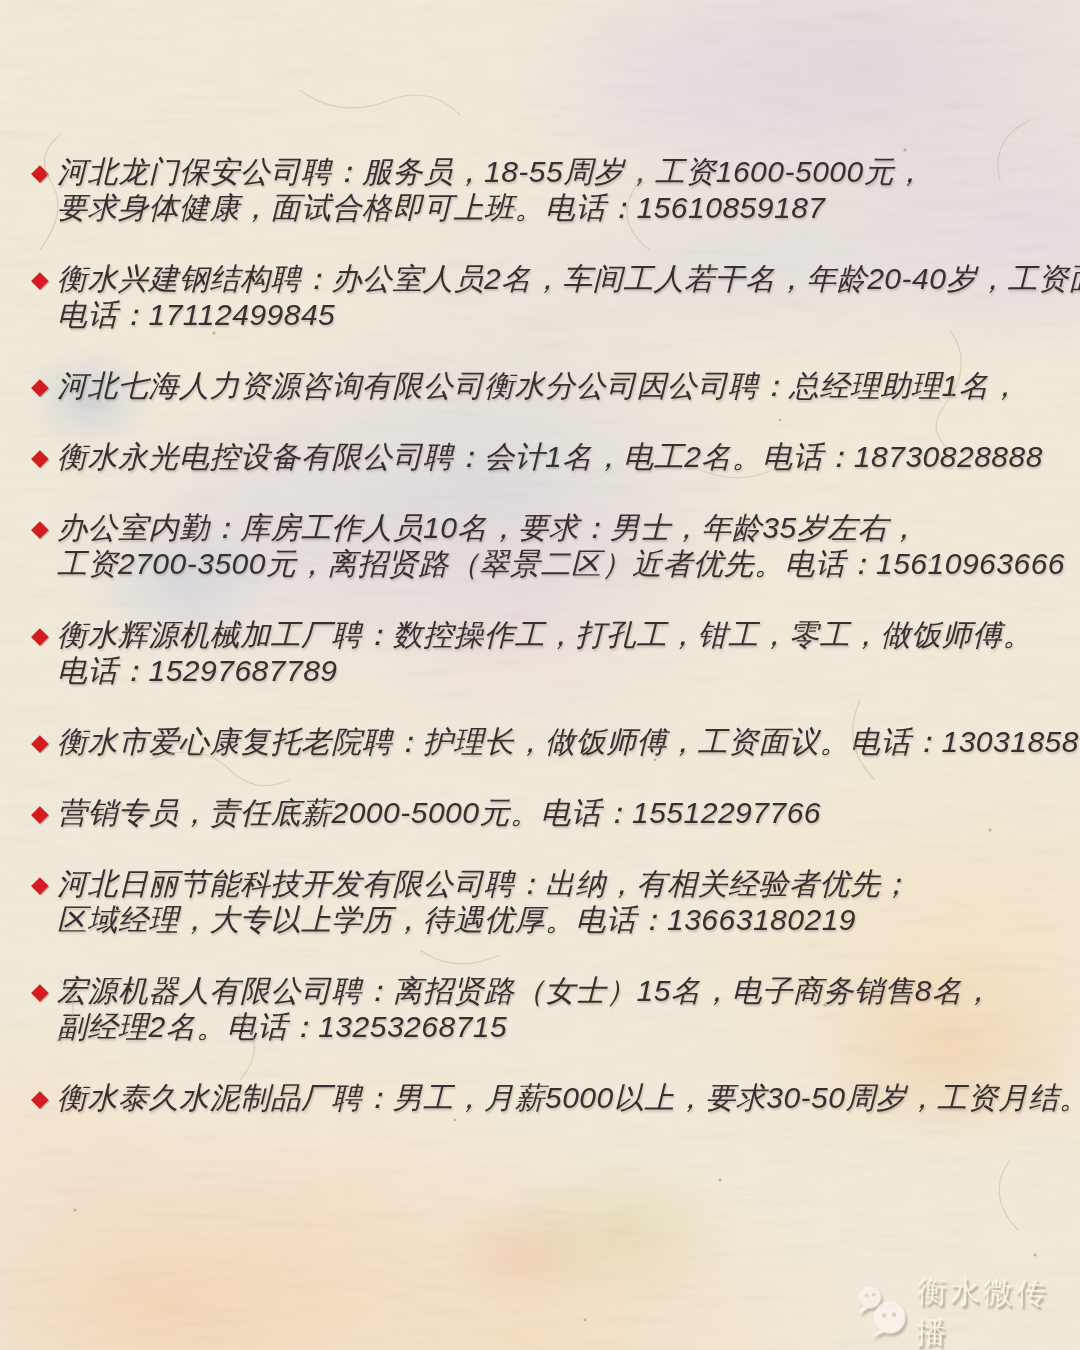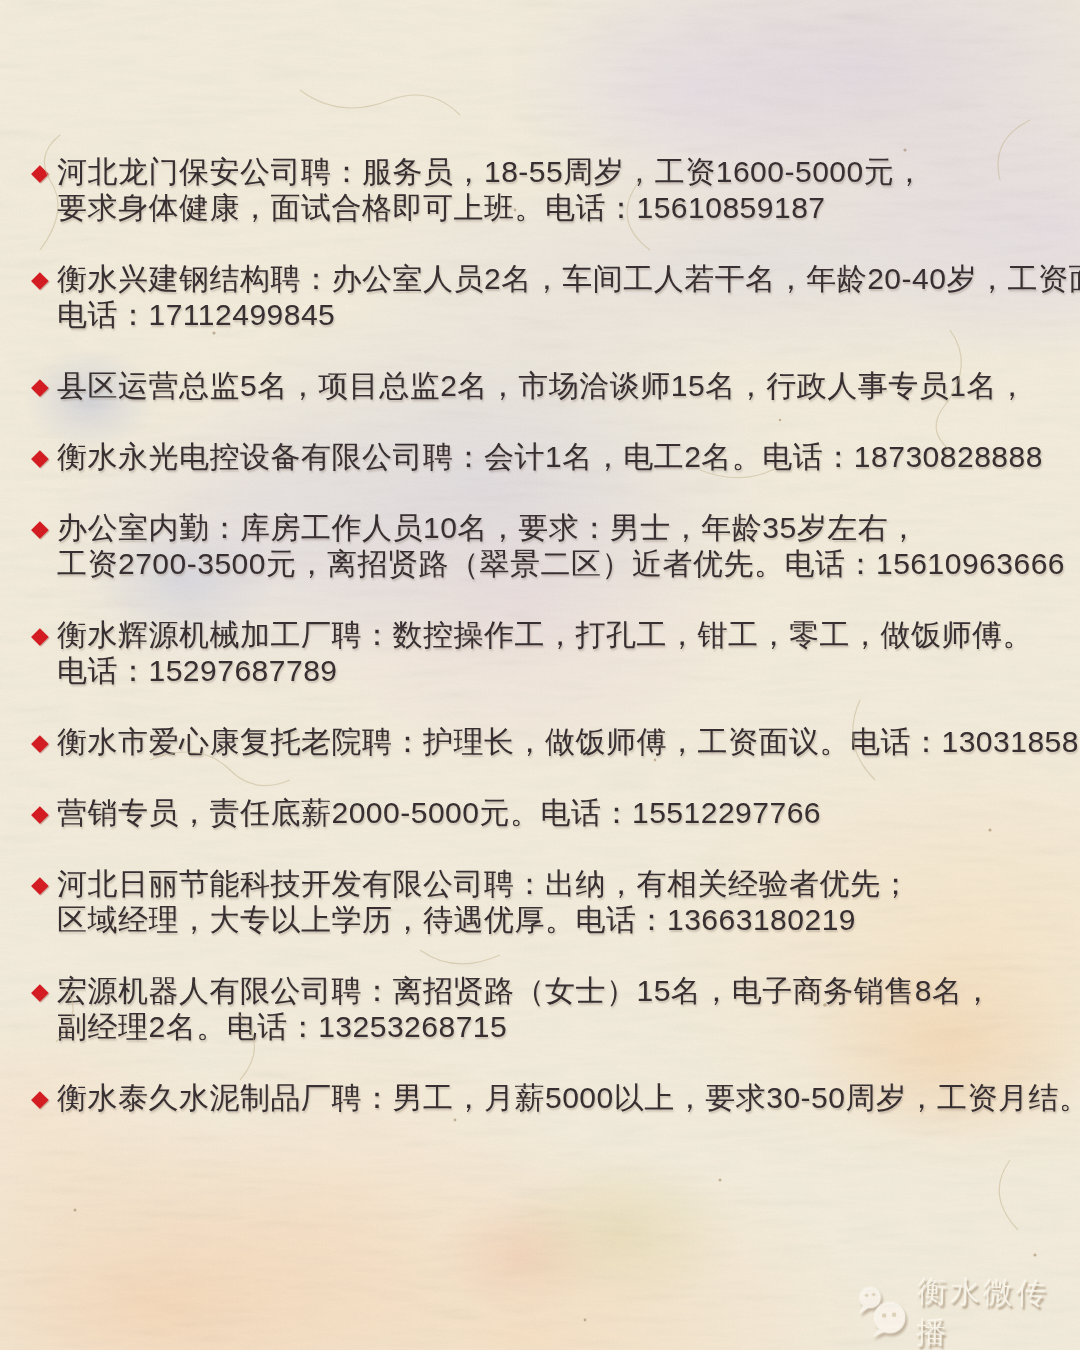--- a/index.html
+++ b/index.html
@@ -36,21 +36,21 @@
     position:absolute;left:33px;top:154px;width:1020px;z-index:3;
     color:#322a2c;font-size:30px;letter-spacing:0.5px;
     text-shadow:1px 2px 2px rgba(108,87,74,0.30);
   }
   .listing{position:relative;margin:0 0 35px 0;}
   .listing:last-child{margin-bottom:0;}
   .bullet{
     position:absolute;left:-2px;top:0;height:36px;line-height:36px;
     font-size:23px;color:#d5161c;text-shadow:1px 1px 1px rgba(120,30,20,0.35);
   }
-  .line{margin-left:24px;height:36px;line-height:36px;white-space:nowrap;}
+  .line{margin-left:24px;height:36px;line-height:36px;white-space:nowrap;font-style:italic;}
   
   .watermark{
     position:absolute;left:856px;top:1272px;z-index:4;
     display:flex;align-items:center;gap:9px;
     transform:rotate(1deg);
     color:rgba(252,248,238,0.92);
     font-size:30px;letter-spacing:3px;
     text-shadow:2px 3px 2px rgba(134,109,79,0.55);
   }
   .wechat{filter:drop-shadow(2px 3px 1px rgba(134,109,79,0.45));}
@@ -116,21 +116,21 @@
   </div>
 
   <div class="listing">
     <span class="bullet">◆</span>
     <div class="line">衡水兴建钢结构聘：办公室人员2名，车间工人若干名，年龄20-40岁，工资面议。</div>
     <div class="line">电话：17112499845</div>
   </div>
 
   <div class="listing">
     <span class="bullet">◆</span>
-    <div class="line">县区运营总监5名，项目总监2名，市场洽谈师15名，行政人事专员1名，</div>
+    <div class="line">河北七海人力资源咨询有限公司衡水分公司因公司聘：总经理助理1名，</div>
   </div>
 
   <div class="listing">
     <span class="bullet">◆</span>
     <div class="line">衡水永光电控设备有限公司聘：会计1名，电工2名。电话：18730828888</div>
   </div>
 
   <div class="listing">
     <span class="bullet">◆</span>
     <div class="line">办公室内勤：库房工作人员10名，要求：男士，年龄35岁左右，</div>

